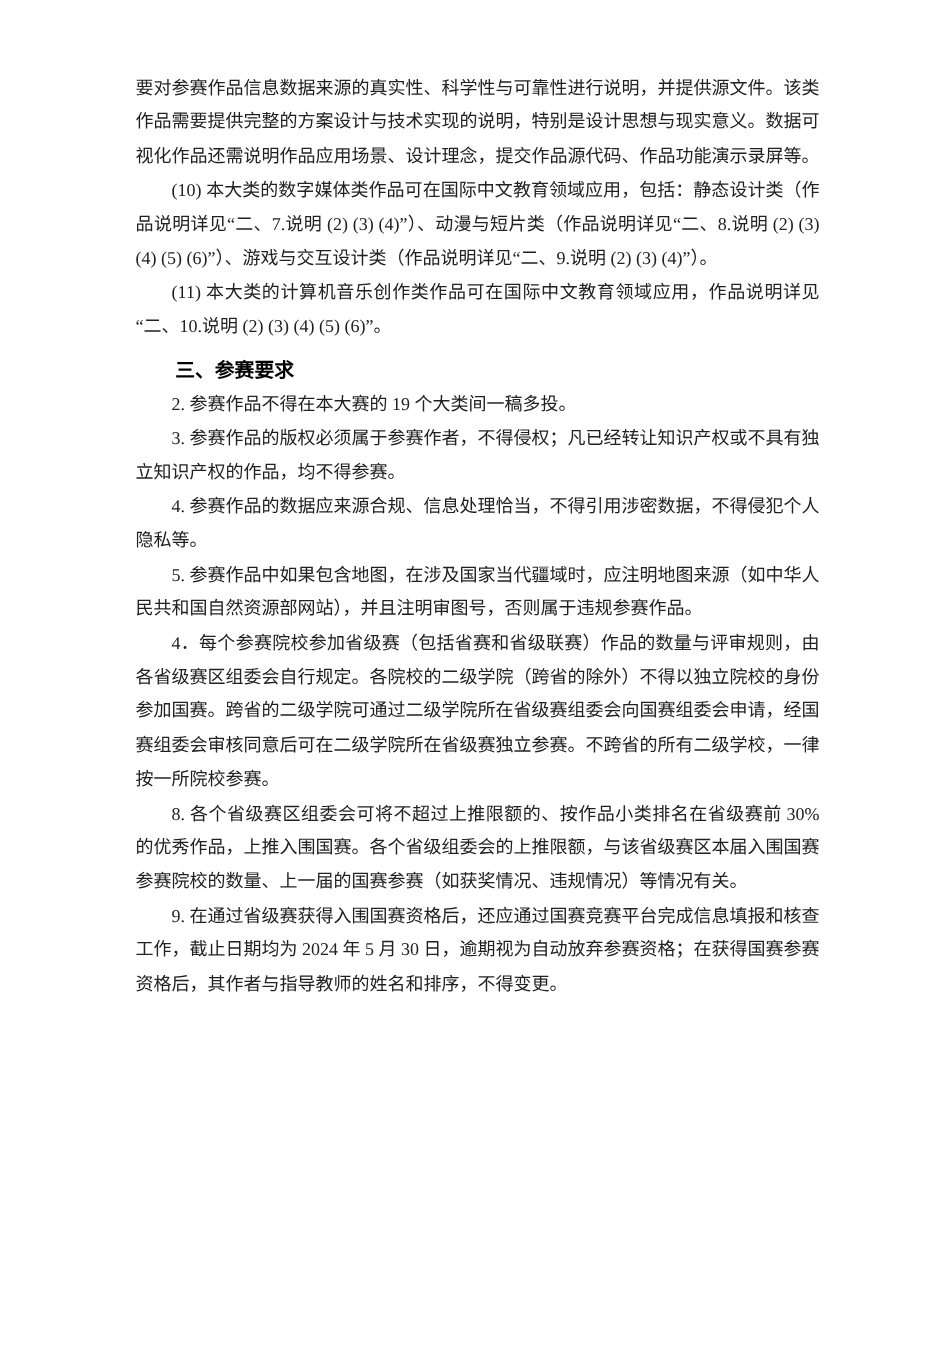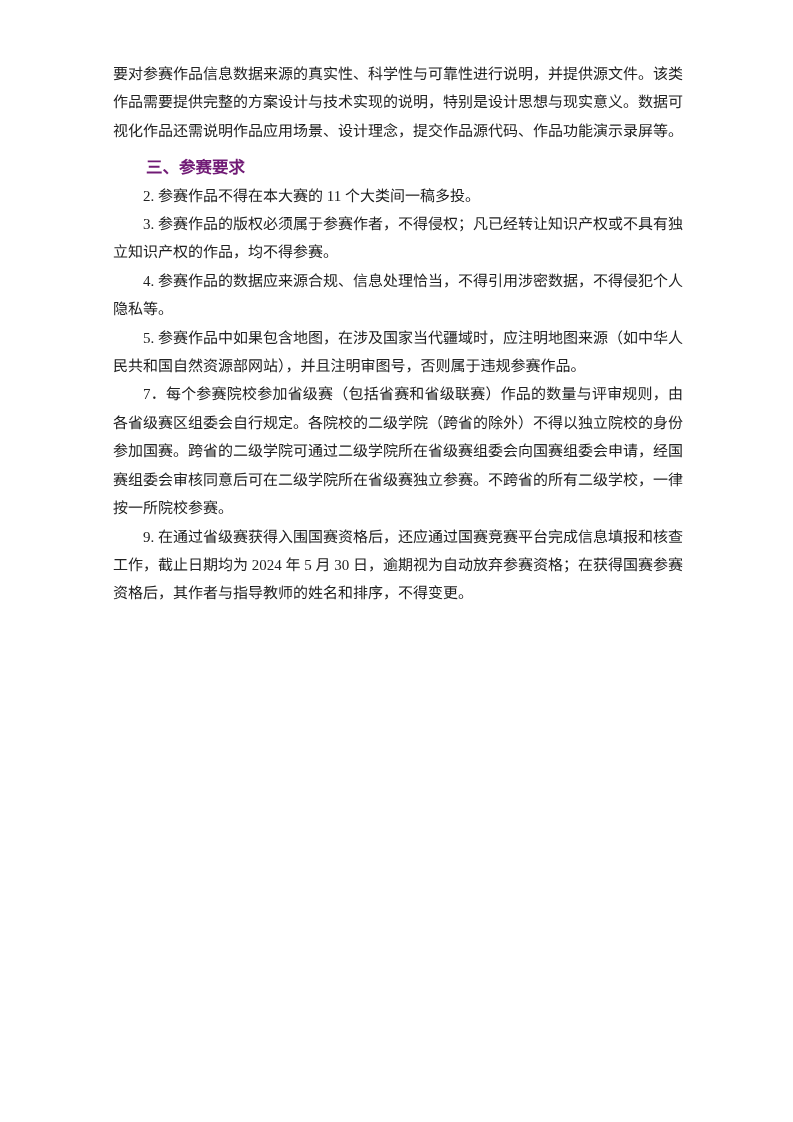--- a/index.html
+++ b/index.html
@@ -33,36 +33,39 @@
   }
   .content p.no-indent {
     text-indent: 0;
   }
   .content h2.heading {
     margin: 8px 0 0 0;
     font-size: 16.5px;
     font-weight: bold;
     text-indent: 2em;
     line-height: 28.4px;
-    color: #701a75;
+    color: #000000;
     font-family: "Liberation Sans", "DejaVu Sans", sans-serif;
   }
 </style>
 </head>
 <body>
 
 <div class="page">
   <div class="content">
 
     <p class="no-indent">要对参赛作品信息数据来源的真实性、科学性与可靠性进行说明，并提供源文件。该类作品需要提供完整的方案设计与技术实现的说明，特别是设计思想与现实意义。数据可视化作品还需说明作品应用场景、设计理念，提交作品源代码、作品功能演示录屏等。</p>
 
+    <p>(10) 本大类的数字媒体类作品可在国际中文教育领域应用，包括：静态设计类（作品说明详见“二、7.说明 (2) (3) (4)”）、动漫与短片类（作品说明详见“二、8.说明 (2) (3) (4) (5) (6)”）、游戏与交互设计类（作品说明详见“二、9.说明 (2) (3) (4)”）。</p>
+    <p>(11) 本大类的计算机音乐创作类作品可在国际中文教育领域应用，作品说明详见“二、10.说明 (2) (3) (4) (5) (6)”。</p>
 
     <h2 class="heading">三、参赛要求</h2>
 
-    <p>2. 参赛作品不得在本大赛的 11 个大类间一稿多投。</p>
+    <p>2. 参赛作品不得在本大赛的 19 个大类间一稿多投。</p>
     <p>3. 参赛作品的版权必须属于参赛作者，不得侵权；凡已经转让知识产权或不具有独立知识产权的作品，均不得参赛。</p>
     <p>4. 参赛作品的数据应来源合规、信息处理恰当，不得引用涉密数据，不得侵犯个人隐私等。</p>
     <p>5. 参赛作品中如果包含地图，在涉及国家当代疆域时，应注明地图来源（如中华人民共和国自然资源部网站），并且注明审图号，否则属于违规参赛作品。</p>
-    <p>7．每个参赛院校参加省级赛（包括省赛和省级联赛）作品的数量与评审规则，由各省级赛区组委会自行规定。各院校的二级学院（跨省的除外）不得以独立院校的身份参加国赛。跨省的二级学院可通过二级学院所在省级赛组委会向国赛组委会申请，经国赛组委会审核同意后可在二级学院所在省级赛独立参赛。不跨省的所有二级学校，一律按一所院校参赛。</p>
+    <p>4．每个参赛院校参加省级赛（包括省赛和省级联赛）作品的数量与评审规则，由各省级赛区组委会自行规定。各院校的二级学院（跨省的除外）不得以独立院校的身份参加国赛。跨省的二级学院可通过二级学院所在省级赛组委会向国赛组委会申请，经国赛组委会审核同意后可在二级学院所在省级赛独立参赛。不跨省的所有二级学校，一律按一所院校参赛。</p>
+    <p>8. 各个省级赛区组委会可将不超过上推限额的、按作品小类排名在省级赛前 30%的优秀作品，上推入围国赛。各个省级组委会的上推限额，与该省级赛区本届入围国赛参赛院校的数量、上一届的国赛参赛（如获奖情况、违规情况）等情况有关。</p>
     <p>9. 在通过省级赛获得入围国赛资格后，还应通过国赛竞赛平台完成信息填报和核查工作，截止日期均为 2024 年 5 月 30 日，逾期视为自动放弃参赛资格；在获得国赛参赛资格后，其作者与指导教师的姓名和排序，不得变更。</p>
 
   </div>
 </div>
 
 </body></html>

